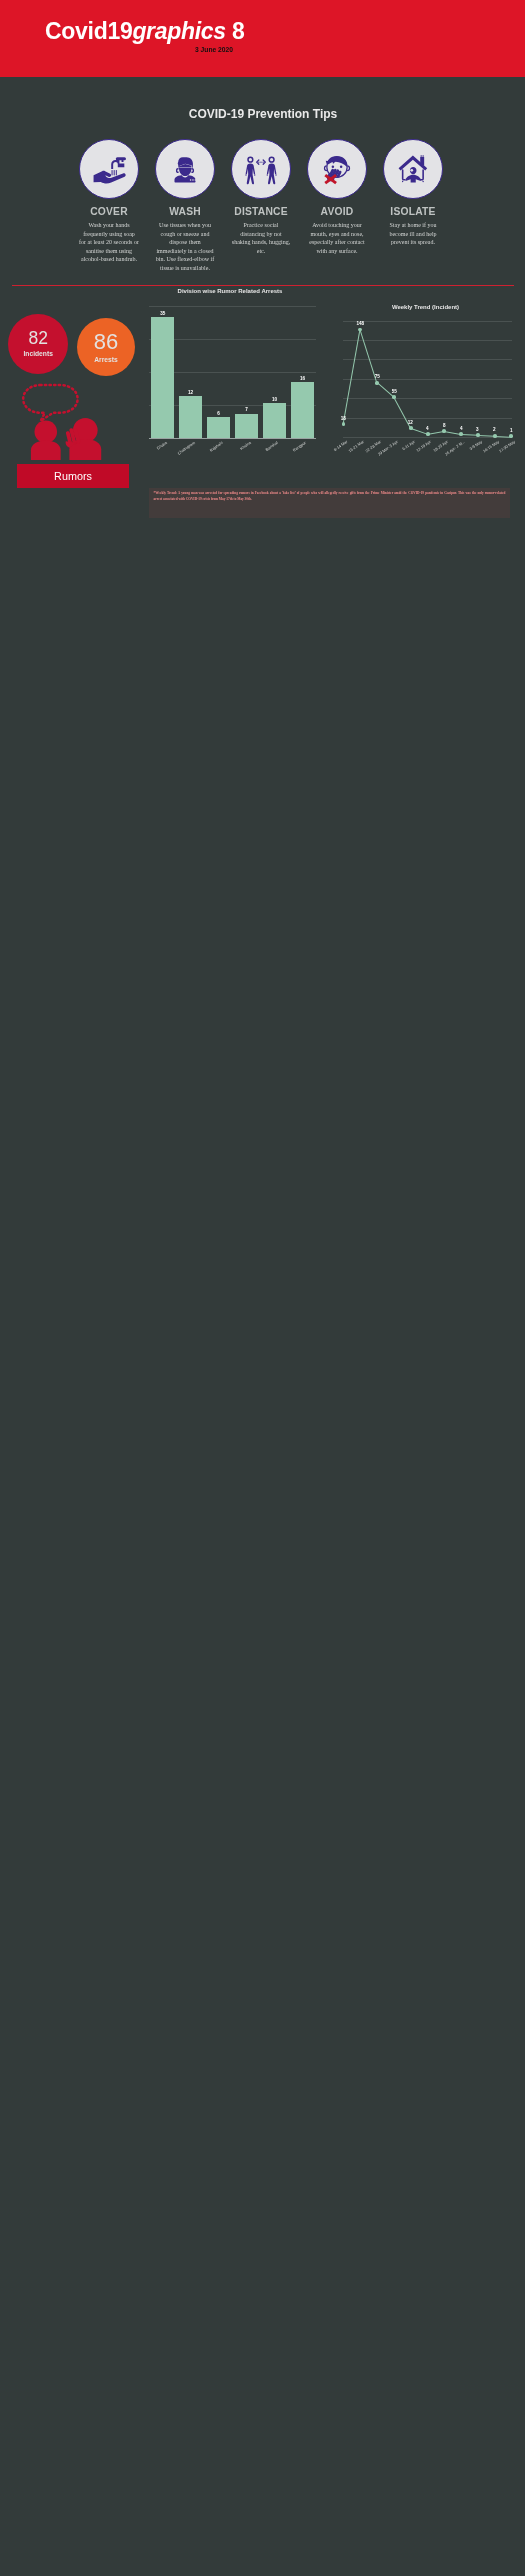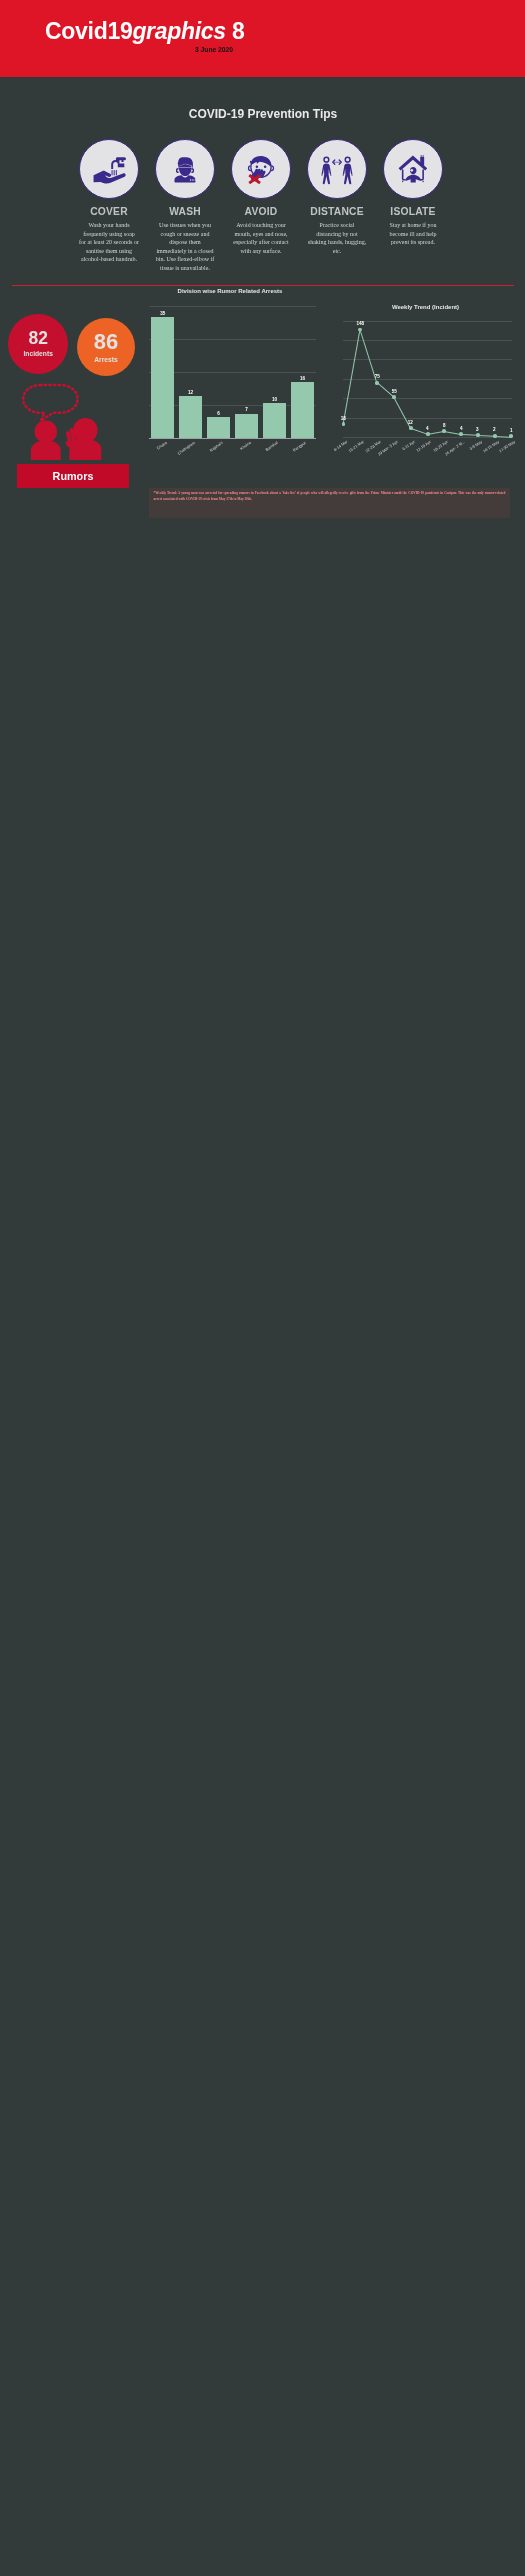--- a/index.html
+++ b/index.html
@@ -16,31 +16,31 @@
   .sec-title{text-align:center;font-size:12px;font-weight:bold;color:#e9e9e9;}
   .prev{padding-top:30px;}
   .tips{display:flex;margin-top:17.5px;padding-left:79px;}
   .tip{width:60px;text-align:center;margin-right:16px;}
   .tip .circ{width:60px;height:60px;margin:0 auto;border-radius:50%;background:#e3e3e6;border:0.8px solid #3b2a8c;box-sizing:border-box;display:flex;align-items:center;justify-content:center;}
   .tip .nm{margin-top:7.7px;font-size:10.3px;font-weight:bold;color:#bfc3c2;letter-spacing:0.2px;}
   .tip .ds{margin-top:4.1px;font-size:6px;line-height:1.42;color:#d5d7d6;font-family:"Liberation Serif",serif;}
 
   
   .rule{height:1px;background:#cf2030;margin:0 12.4px;}
-  .band{background:#c00a27;color:#fff;font-weight:bold;text-align:center;}
+  .band{background:#c00a27;color:#fff;font-weight:normal;text-align:center;}
 
   
   .maphdr{padding-top:23px;}
   .maphdr .t{text-align:center;font-size:7.5px;font-weight:bold;color:#eaeaea;margin-top:8.2px;}
   .maphdr .u{text-align:center;font-size:4.9px;font-style:italic;font-weight:bold;color:#d9d9d9;margin-top:4.1px;}
 
   
   .panel{position:relative;}
   .circstat{border-radius:50%;display:flex;flex-direction:column;align-items:center;justify-content:center;color:#e3e1e0;}
-  .circstat .v{font-weight:bold;line-height:1;}
+  .circstat .v{font-weight:normal;line-height:1;}
   .circstat .l{font-weight:bold;}
 
   .charttitle{font-size:6px;font-weight:bold;color:#e7e7e7;}
   .gridln{position:absolute;left:0;right:0;height:0.5px;background:#4a5251;}
   .axisln{position:absolute;left:0;right:0;height:0.5px;background:#9aa3a2;}
   .bar{position:absolute;background:#95c9ae;}
   .barlbl{position:absolute;font-size:4.4px;font-weight:bold;color:#fff;text-align:center;}
   .xlbl{position:absolute;font-size:3.9px;color:#d9dbda;transform-origin:right top;transform:rotate(-35deg);text-align:right;white-space:nowrap;}
   .dot{position:absolute;width:3.6px;height:3.6px;border-radius:50%;background:#95c9ae;}
   .lineseg{position:absolute;height:0.8px;background:#95c9ae;transform-origin:left center;}
@@ -82,20 +82,46 @@
               <circle cx="41.4" cy="50.4" r="1.3" fill="#e3e3e6"></circle>
               <circle cx="45.4" cy="50.4" r="1.3" fill="#e3e3e6"></circle>
               <circle cx="49.4" cy="50.4" r="1.3" fill="#e3e3e6"></circle>
             </svg>
         </div>
         <div class="nm">WASH</div>
         <div class="ds">Use tissues when you cough or sneeze and dispose them immediately in a closed bin. Use flexed-elbow if tissue is unavailable.</div>
       </div>
       <div class="tip">
         <div class="circ">
+          <svg width="40" height="40" viewBox="0 0 64 64" fill="#3b2a8c">
+              <g>
+                <circle cx="15" cy="17" r="3.8" fill="none" stroke="#3b2a8c" stroke-width="2.4"></circle>
+                <path d="M15 23c-3.3 0-5.5 1.9-5.5 4.8l-2 11c-.2 1 .5 1.5 1.1 1.5.5 0 1-.3 1.1-1l1.4-7.6.4 8.9-2.3 13.6c-.2 1.2.6 2 1.6 2 .9 0 1.5-.5 1.7-1.4l2.5-11.2 2.5 11.2c.2.9.8 1.4 1.7 1.4 1 0 1.8-.8 1.6-2l-2.3-13.6.4-8.9 1.4 7.6c.1.7.6 1 1.1 1 .6 0 1.3-.5 1.1-1.5l-2-11c0-2.9-2.2-4.8-5.5-4.8z"></path>
+                <circle cx="8" cy="41.5" r="1.1"></circle>
+                <circle cx="22" cy="41.5" r="1.1"></circle>
+              </g>
+              <g transform="translate(34,0)">
+                <circle cx="15" cy="17" r="3.8" fill="none" stroke="#3b2a8c" stroke-width="2.4"></circle>
+                <path d="M15 23c-3.3 0-5.5 1.9-5.5 4.8l-2 11c-.2 1 .5 1.5 1.1 1.5.5 0 1-.3 1.1-1l1.4-7.6.4 8.9-2.3 13.6c-.2 1.2.6 2 1.6 2 .9 0 1.5-.5 1.7-1.4l2.5-11.2 2.5 11.2c.2.9.8 1.4 1.7 1.4 1 0 1.8-.8 1.6-2l-2.3-13.6.4-8.9 1.4 7.6c.1.7.6 1 1.1 1 .6 0 1.3-.5 1.1-1.5l-2-11c0-2.9-2.2-4.8-5.5-4.8z"></path>
+                <circle cx="8" cy="41.5" r="1.1"></circle>
+                <circle cx="22" cy="41.5" r="1.1"></circle>
+              </g>
+              <g stroke="#3b2a8c" stroke-width="2" fill="none" stroke-linecap="round" stroke-linejoin="round">
+                <path d="M28.5 17.5 25 21l3.5 3.5M35.5 17.5 39 21l-3.5 3.5"></path>
+              </g>
+              <circle cx="28.6" cy="21" r="1.1"></circle>
+              <circle cx="32" cy="21" r="1.1"></circle>
+              <circle cx="35.4" cy="21" r="1.1"></circle>
+            </svg>
+        </div>
+        <div class="nm">DISTANCE</div>
+        <div class="ds">Practice social distancing by not shaking hands, hugging, etc.</div>
+      </div>
+      <div class="tip">
+        <div class="circ">
           <svg width="40" height="40" viewBox="0 0 64 64">
               <g fill="none" stroke="#3b2a8c" stroke-width="2">
                 <path d="M15.5 27c-2.1 0-3.5 1.5-3.5 3.8s1.4 3.8 3.5 3.8h1.4"></path>
                 <path d="M48.5 27c2.1 0 3.5 1.5 3.5 3.8s-1.4 3.8-3.5 3.8h-1.4"></path>
                 <circle cx="32" cy="29" r="16.2"></circle>
                 <path d="M26.5 36.6c2.6 3.2 8.4 3.2 11 0"></path>
               </g>
               <circle cx="25.4" cy="28.4" r="2" fill="#3b2a8c"></circle>
               <circle cx="38.6" cy="28.4" r="2" fill="#3b2a8c"></circle>
               <path d="M16.1 24.4C15.2 17.9 21.8 11 31.6 11c10.2 0 16.9 6.5 16.4 14.6-.1 1.4-.4 2.6-.4 2.6-4.6-5-11.1-7.5-17.9-8-2.7 1.5-4.1 3.6-4.1 3.6l-.6-3.1c-2.3 1.1-5.9 2.9-7.5 4.2-.5.4-1.3.2-1.4-.5z" fill="#3b2a8c"></path>
@@ -109,46 +135,20 @@
                 <rect x="33.2" y="34.4" width="4.4" height="11.6" rx="2.2" transform="rotate(26 35.4 40.2)"></rect>
               </g>
               <g stroke="#c1152a" stroke-width="4.6" stroke-linecap="butt">
                 <line x1="13.2" y1="41.8" x2="30.5" y2="54.5"></line>
                 <line x1="30.5" y1="41.8" x2="13.2" y2="54.5"></line>
               </g>
             </svg>
         </div>
         <div class="nm">AVOID</div>
         <div class="ds">Avoid touching your mouth, eyes and nose, especially after contact with any surface.</div>
-      </div>
-      <div class="tip">
-        <div class="circ">
-          <svg width="40" height="40" viewBox="0 0 64 64" fill="#3b2a8c">
-              <g>
-                <circle cx="15" cy="17" r="3.8" fill="none" stroke="#3b2a8c" stroke-width="2.4"></circle>
-                <path d="M15 23c-3.3 0-5.5 1.9-5.5 4.8l-2 11c-.2 1 .5 1.5 1.1 1.5.5 0 1-.3 1.1-1l1.4-7.6.4 8.9-2.3 13.6c-.2 1.2.6 2 1.6 2 .9 0 1.5-.5 1.7-1.4l2.5-11.2 2.5 11.2c.2.9.8 1.4 1.7 1.4 1 0 1.8-.8 1.6-2l-2.3-13.6.4-8.9 1.4 7.6c.1.7.6 1 1.1 1 .6 0 1.3-.5 1.1-1.5l-2-11c0-2.9-2.2-4.8-5.5-4.8z"></path>
-                <circle cx="8" cy="41.5" r="1.1"></circle>
-                <circle cx="22" cy="41.5" r="1.1"></circle>
-              </g>
-              <g transform="translate(34,0)">
-                <circle cx="15" cy="17" r="3.8" fill="none" stroke="#3b2a8c" stroke-width="2.4"></circle>
-                <path d="M15 23c-3.3 0-5.5 1.9-5.5 4.8l-2 11c-.2 1 .5 1.5 1.1 1.5.5 0 1-.3 1.1-1l1.4-7.6.4 8.9-2.3 13.6c-.2 1.2.6 2 1.6 2 .9 0 1.5-.5 1.7-1.4l2.5-11.2 2.5 11.2c.2.9.8 1.4 1.7 1.4 1 0 1.8-.8 1.6-2l-2.3-13.6.4-8.9 1.4 7.6c.1.7.6 1 1.1 1 .6 0 1.3-.5 1.1-1.5l-2-11c0-2.9-2.2-4.8-5.5-4.8z"></path>
-                <circle cx="8" cy="41.5" r="1.1"></circle>
-                <circle cx="22" cy="41.5" r="1.1"></circle>
-              </g>
-              <g stroke="#3b2a8c" stroke-width="2" fill="none" stroke-linecap="round" stroke-linejoin="round">
-                <path d="M28.5 17.5 25 21l3.5 3.5M35.5 17.5 39 21l-3.5 3.5"></path>
-              </g>
-              <circle cx="28.6" cy="21" r="1.1"></circle>
-              <circle cx="32" cy="21" r="1.1"></circle>
-              <circle cx="35.4" cy="21" r="1.1"></circle>
-            </svg>
-        </div>
-        <div class="nm">DISTANCE</div>
-        <div class="ds">Practice social distancing by not shaking hands, hugging, etc.</div>
       </div>
       <div class="tip">
         <div class="circ">
           <svg width="39" height="39" viewBox="0 0 64 64" fill="#3b2a8c">
               <path d="M31 10.5 7.5 31.5l3.3 3.7L31 17.6l20.2 17.6 3.3-3.7z"></path>
               <rect x="43" y="13" width="6.5" height="14"></rect>
               <circle cx="44.6" cy="11.5" r="1.2"></circle>
               <circle cx="47.8" cy="11.5" r="1.2"></circle>
               <g fill="none" stroke="#3b2a8c" stroke-width="2.6" stroke-linecap="round">
                 <path d="M14.2 34.5v14.2a1.8 1.8 0 0 0 1.8 1.8h1.6M47.8 34.5v14.2a1.8 1.8 0 0 1-1.8 1.8h-1.6"></path>

